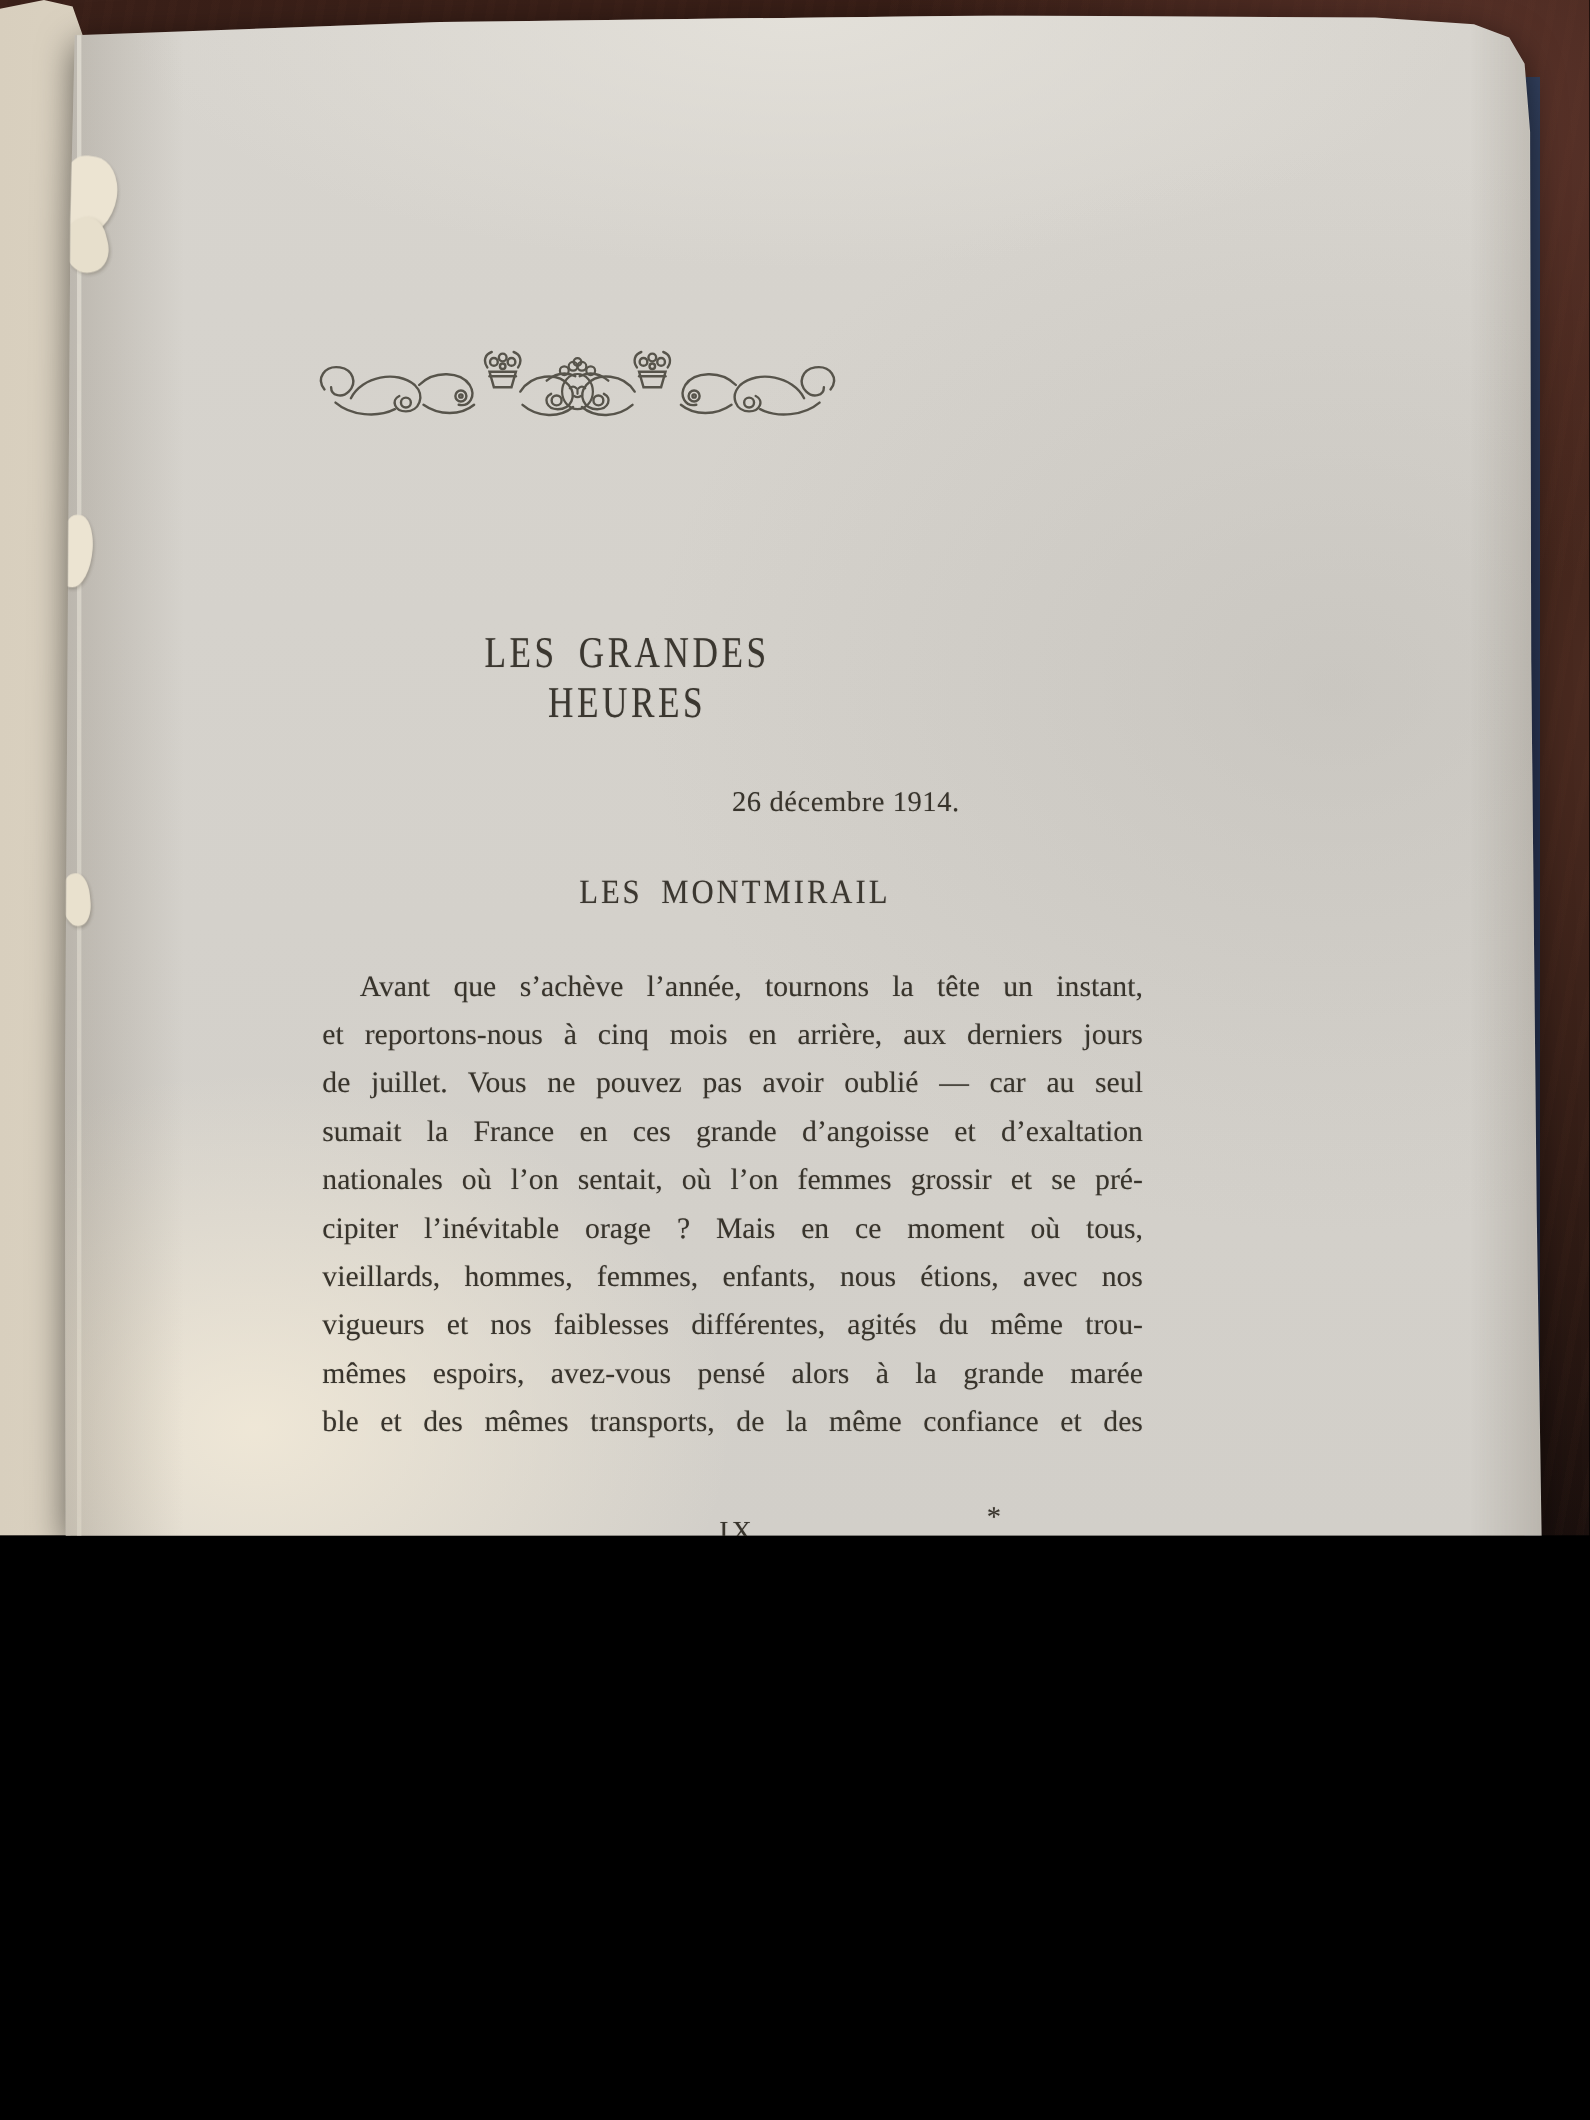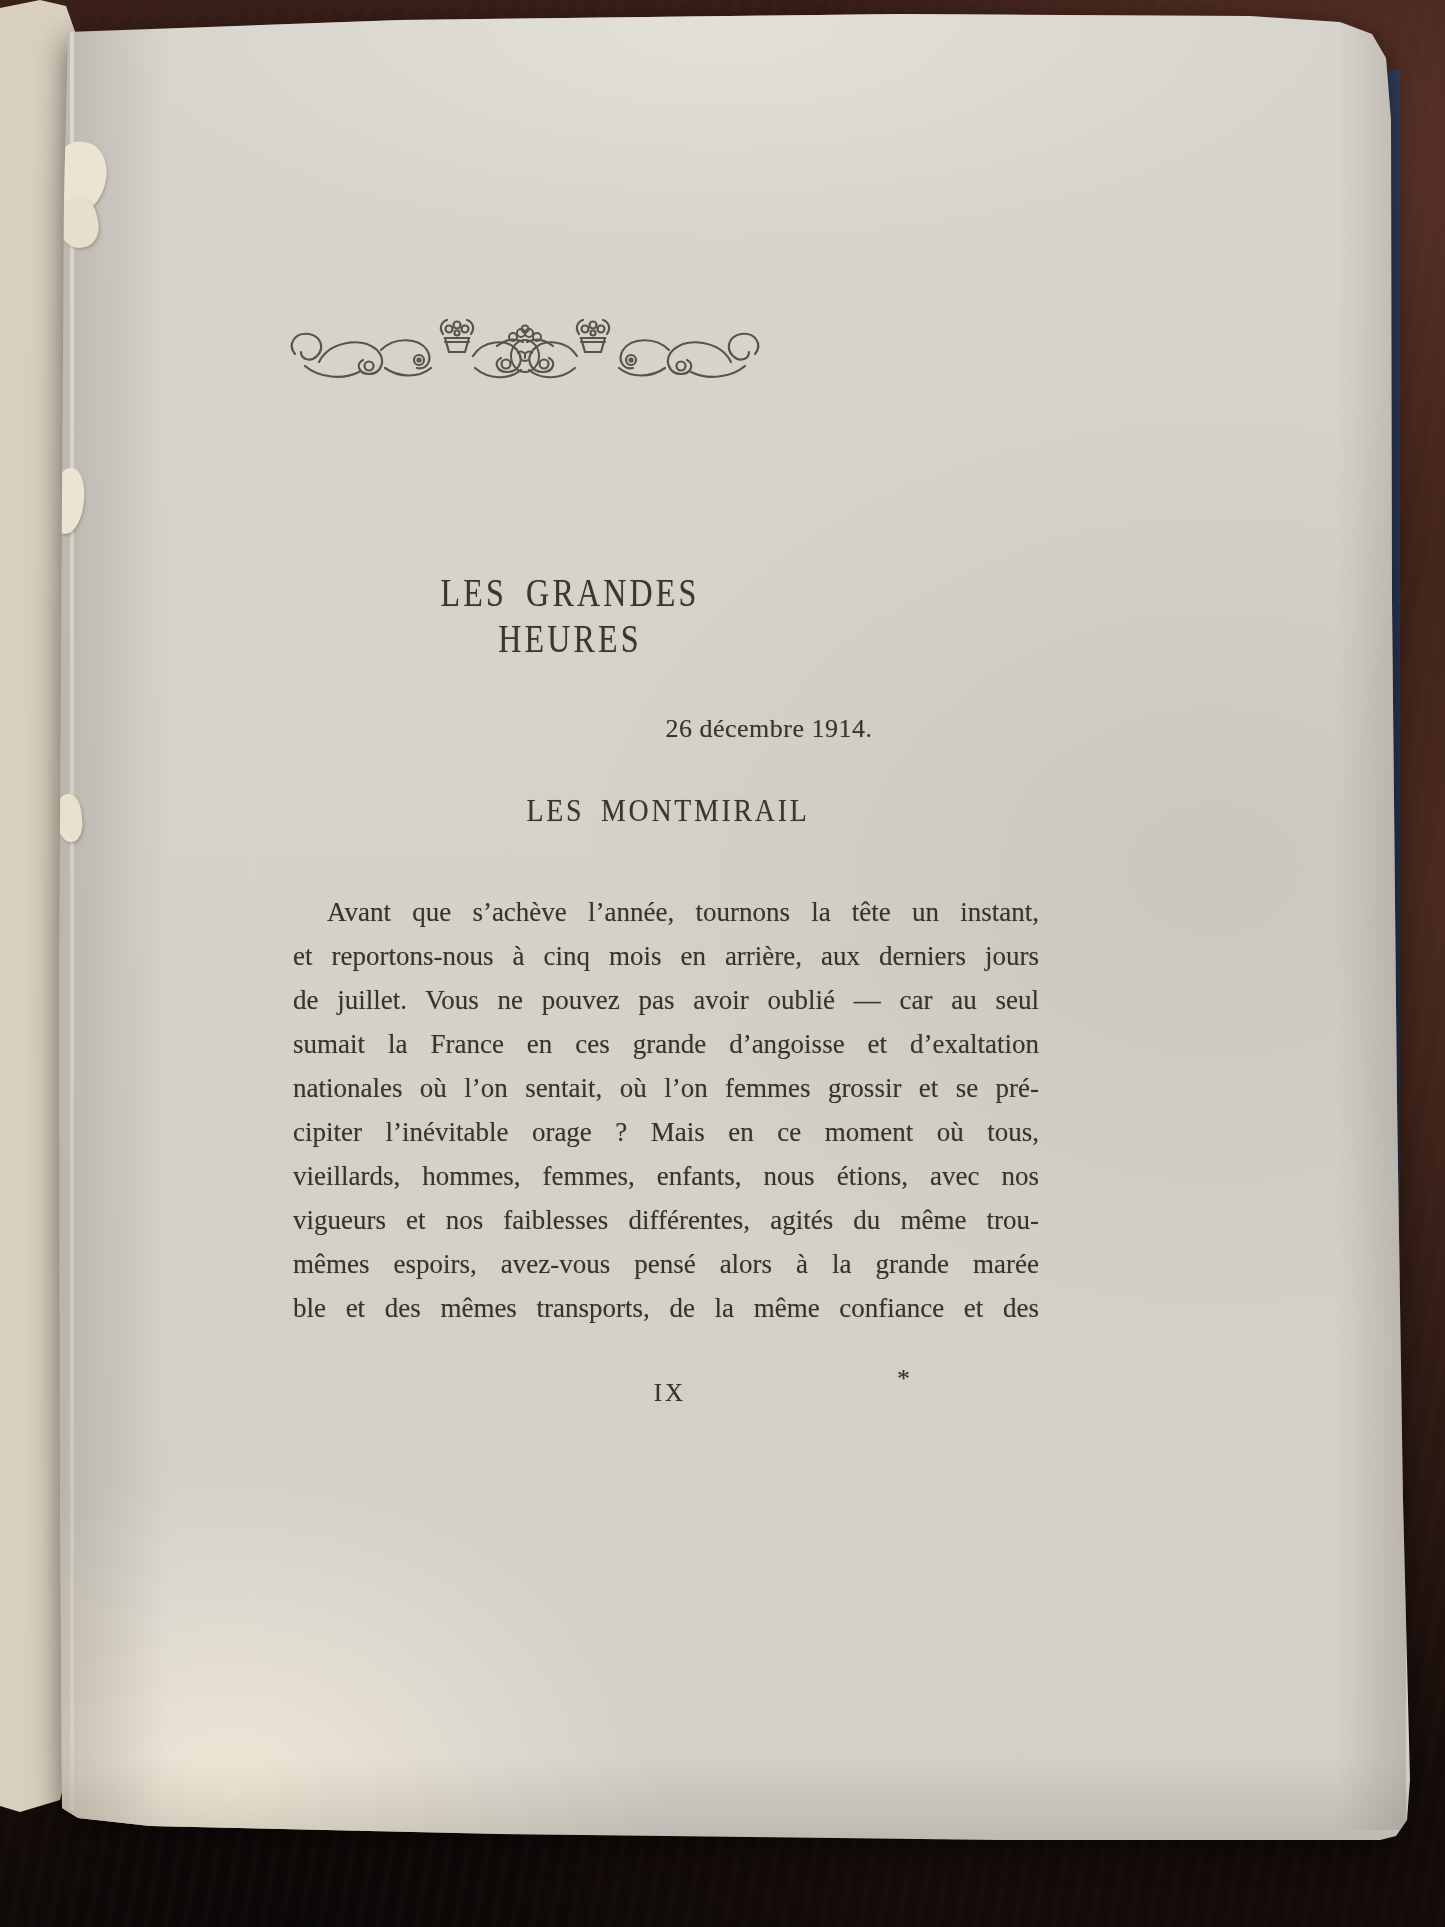--- a/index.html
+++ b/index.html
@@ -1,16 +1,16 @@
 <!DOCTYPE html>
 <html><head>
 <meta charset="utf-8">
 <style>
   html,body{margin:0;padding:0;background:#000;}
-  .scene{position:relative;width:1445px;height:1927px;overflow:hidden;
+  .scene{position:relative;width:1445px;height:1396px;overflow:hidden;
          font-family:"Liberation Serif","DejaVu Serif",serif;}
 
   
   .wood{position:absolute;inset:0;
     background:
       radial-gradient(900px 300px at 20% 100%, #0a0708 0%, rgba(10,7,8,0) 70%),
       radial-gradient(900px 700px at 92% 8%, #5a332a 0%, rgba(90,51,42,0) 60%),
       radial-gradient(500px 1300px at 100% 45%, #4a2a20 0%, rgba(74,42,32,0) 70%),
       linear-gradient(172deg, #3a2019 0%, #33190f 35%, #1e110c 68%, #120b0a 100%);}
   .wood-grain{position:absolute;inset:0;opacity:.5;
@@ -53,21 +53,21 @@
   .content *{text-shadow:0 0 1px rgba(56,52,44,.35);}
   .ornament{position:absolute;left:285px;top:314px;width:480px;height:76px;}
   .title{position:absolute;left:330px;top:570px;width:480px;margin:0;
     font-size:40px;font-weight:normal;letter-spacing:4px;word-spacing:10px;text-align:center;
     line-height:46px;transform:scaleX(.8);color:#3b3730;}
   .dateline{position:absolute;left:560px;top:712px;width:418px;text-align:center;
     font-size:26px;line-height:34px;letter-spacing:.5px;}
   .heading{position:absolute;left:448px;top:794px;width:440px;margin:0;
     font-size:31px;font-weight:normal;letter-spacing:3px;word-spacing:8px;text-align:center;
     line-height:34px;transform:scaleX(.9);color:#3b3730;}
-  .paragraph{position:absolute;left:293px;top:874px;width:746px;font-size:27px;margin-top:16px;}
+  .paragraph{position:absolute;left:293px;top:874px;width:746px;font-size:27px;}
   .line{height:44px;line-height:44px;text-align:justify;text-align-last:justify;white-space:normal;}
   .line.indent{padding-left:34px;}
   .page-number{position:absolute;left:620px;top:1380px;width:100px;text-align:center;
     font-size:25px;line-height:25px;letter-spacing:3px;}
   .footnote-star{position:absolute;left:897px;top:1366px;font-size:26px;line-height:26px;}
 </style>
 </head>
 <body>
 
 <div class="scene">

